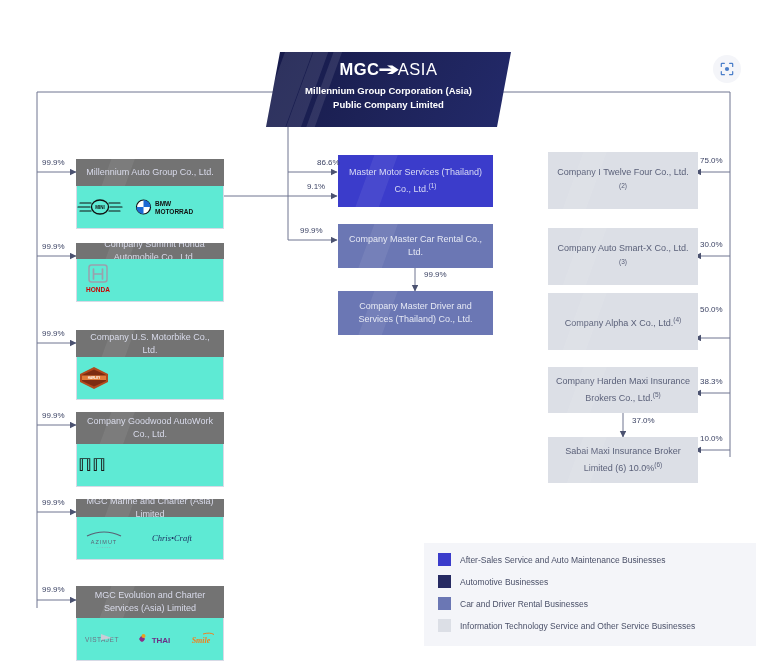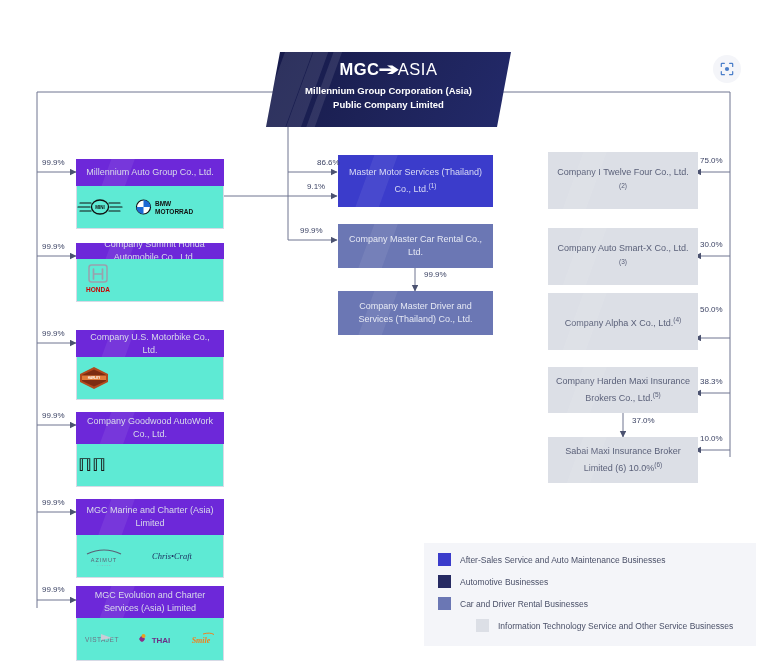--- a/index.html
+++ b/index.html
@@ -59,39 +59,39 @@
   }
   .node .title .sheen{
     position:absolute;top:-20px;left:18%;width:22px;height:90px;
     background:rgba(255,255,255,0.07);transform:rotate(20deg);
   }
   .node .logos{
     box-sizing:border-box;width:100%;background:#5eead4;
     border:1px solid #d7dae6;border-top:none;
     display:flex;align-items:center;justify-content:flex-start;gap:12px;
   }
-  .c-auto  .title{background:#6d28d9;color:#d8daea;}
+  .c-auto  .title{background:#737373;color:#d8daea;}
   .c-after .title{background:#3b3ccb;color:#d9dbf5;}
   .c-rental .title{background:#6b77b4;color:#e5e8f4;}
   .c-it    .title{background:#dcdfe6;color:#5a6079;}
 
   .sup{font-size:6.5px;vertical-align:super;}
 
   
   .pct{
     position:absolute;font-size:8px;color:#3d4465;white-space:nowrap;
   }
 
   
   .legend{
     position:absolute;left:424px;top:543px;width:332px;height:103px;
     background:#f4f5f9;padding:10px 14px;box-sizing:border-box;
   }
   .legend-row{display:flex;align-items:center;margin-bottom:9px;}
-  .legend-row:last-child{margin-bottom:0;margin-left:38px;}
+  .legend-row:last-child{margin-bottom:0;}
   .swatch{width:13px;height:13px;margin-right:9px;flex:none;}
   .legend-label{font-size:8.5px;color:#4a5068;}
 
   
   .mark{display:flex;align-items:center;justify-content:center;}
 </style>
 </head>
 <body>
 
 <div id="canvas">
@@ -242,21 +242,21 @@
       <span class="mark">
         <svg width="30" height="28" viewBox="0 0 60 56">
           <text x="30" y="40" font-size="36" text-anchor="middle" fill="#1a1a1a" font-family="Liberation Serif, serif">ℿℿ</text>
         </svg>
       </span>
     </div>
   </div>
   <div class="pct" style="left:42px;top:411px;">99.9%</div>
 
   <div class="node c-auto" style="left:76px;top:499px;width:148px;">
-    <div class="title" style="height:36px;">
+    <div class="title" style="height:18px;">
       <span class="sheen"></span>
       <span>MGC Marine and Charter (Asia) Limited</span>
     </div>
     <div class="logos" style="height:43px;">
       <span class="mark">
         <svg width="54" height="22" viewBox="0 0 108 44">
           <path d="M20 18 Q54 2 88 18" fill="none" stroke="#5a6074" stroke-width="2.4"></path>
           <text x="54" y="33" font-size="11" letter-spacing="2" text-anchor="middle" fill="#5a6074" font-family="Liberation Sans, sans-serif">AZIMUT</text>
           <text x="54" y="41" font-size="5" letter-spacing="1.5" text-anchor="middle" fill="#9aa0ad" font-family="Liberation Sans, sans-serif">YACHTS</text>
         </svg>

